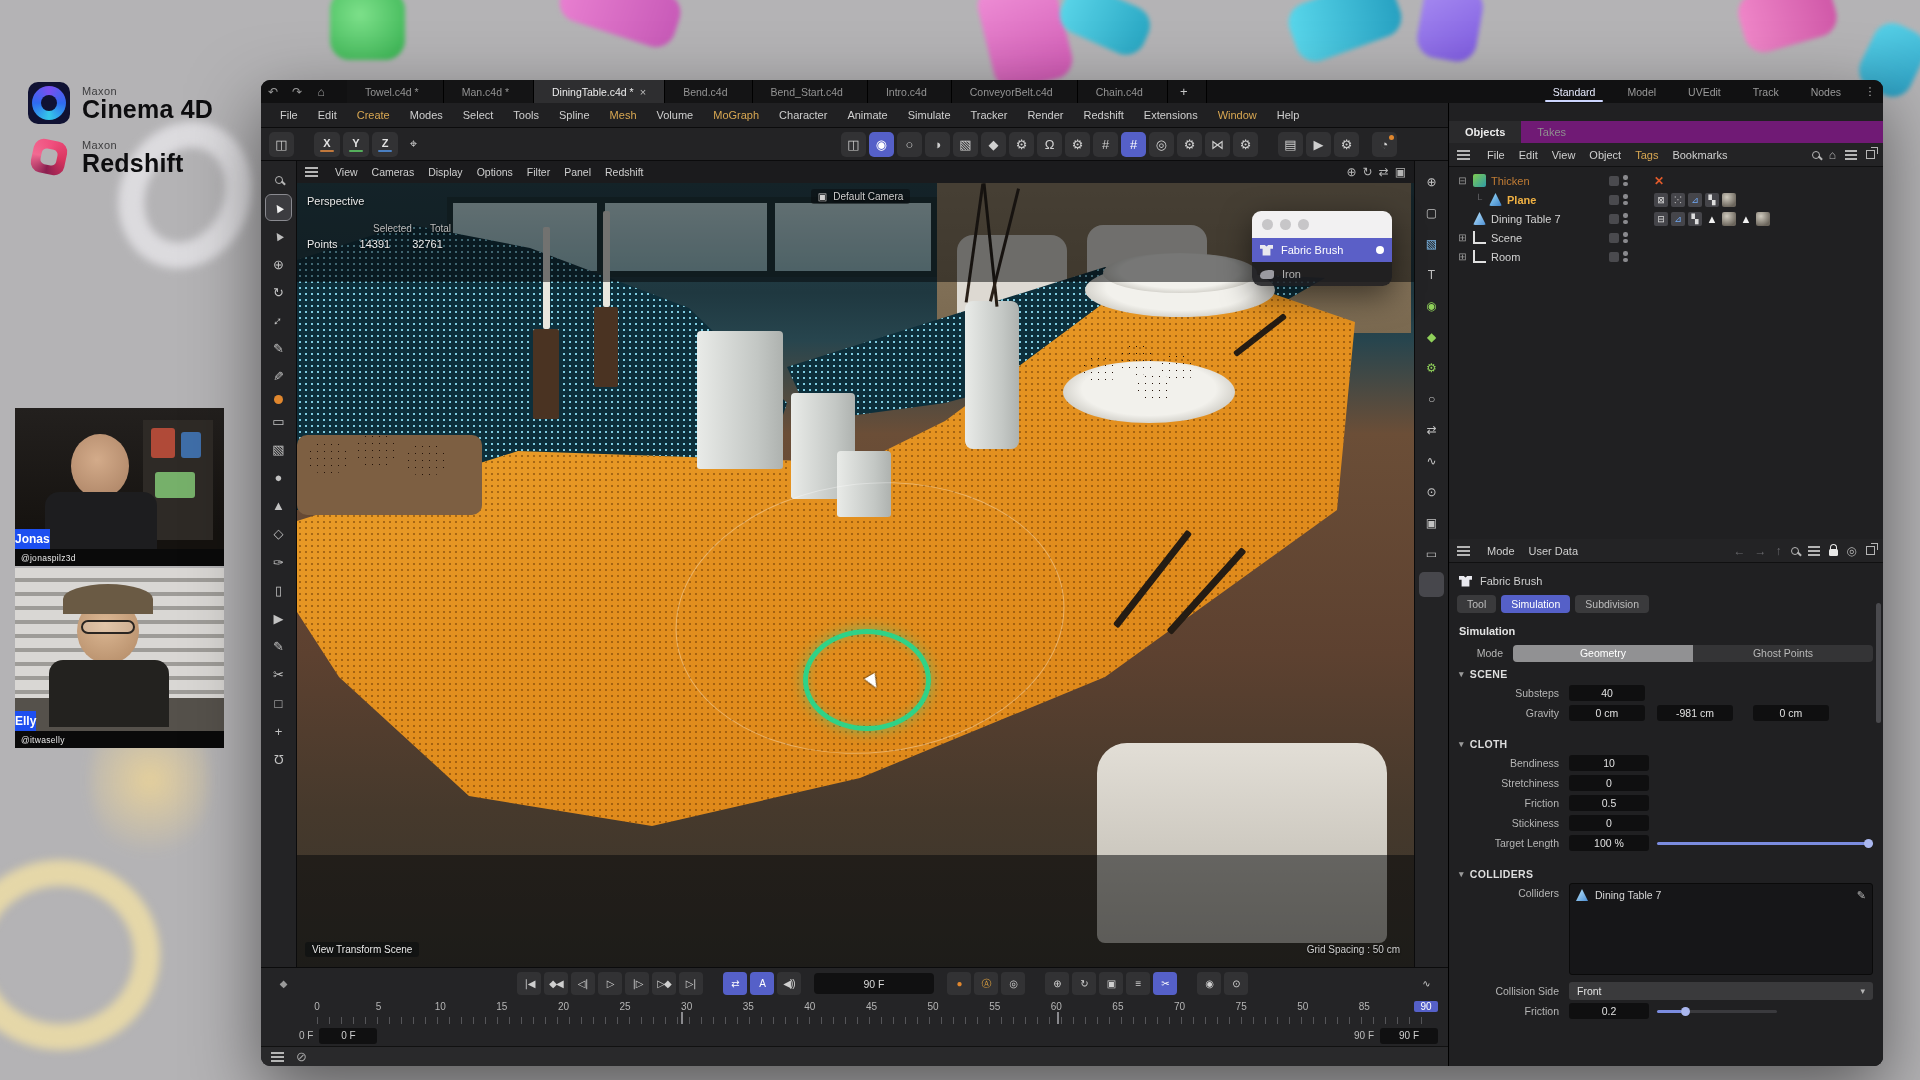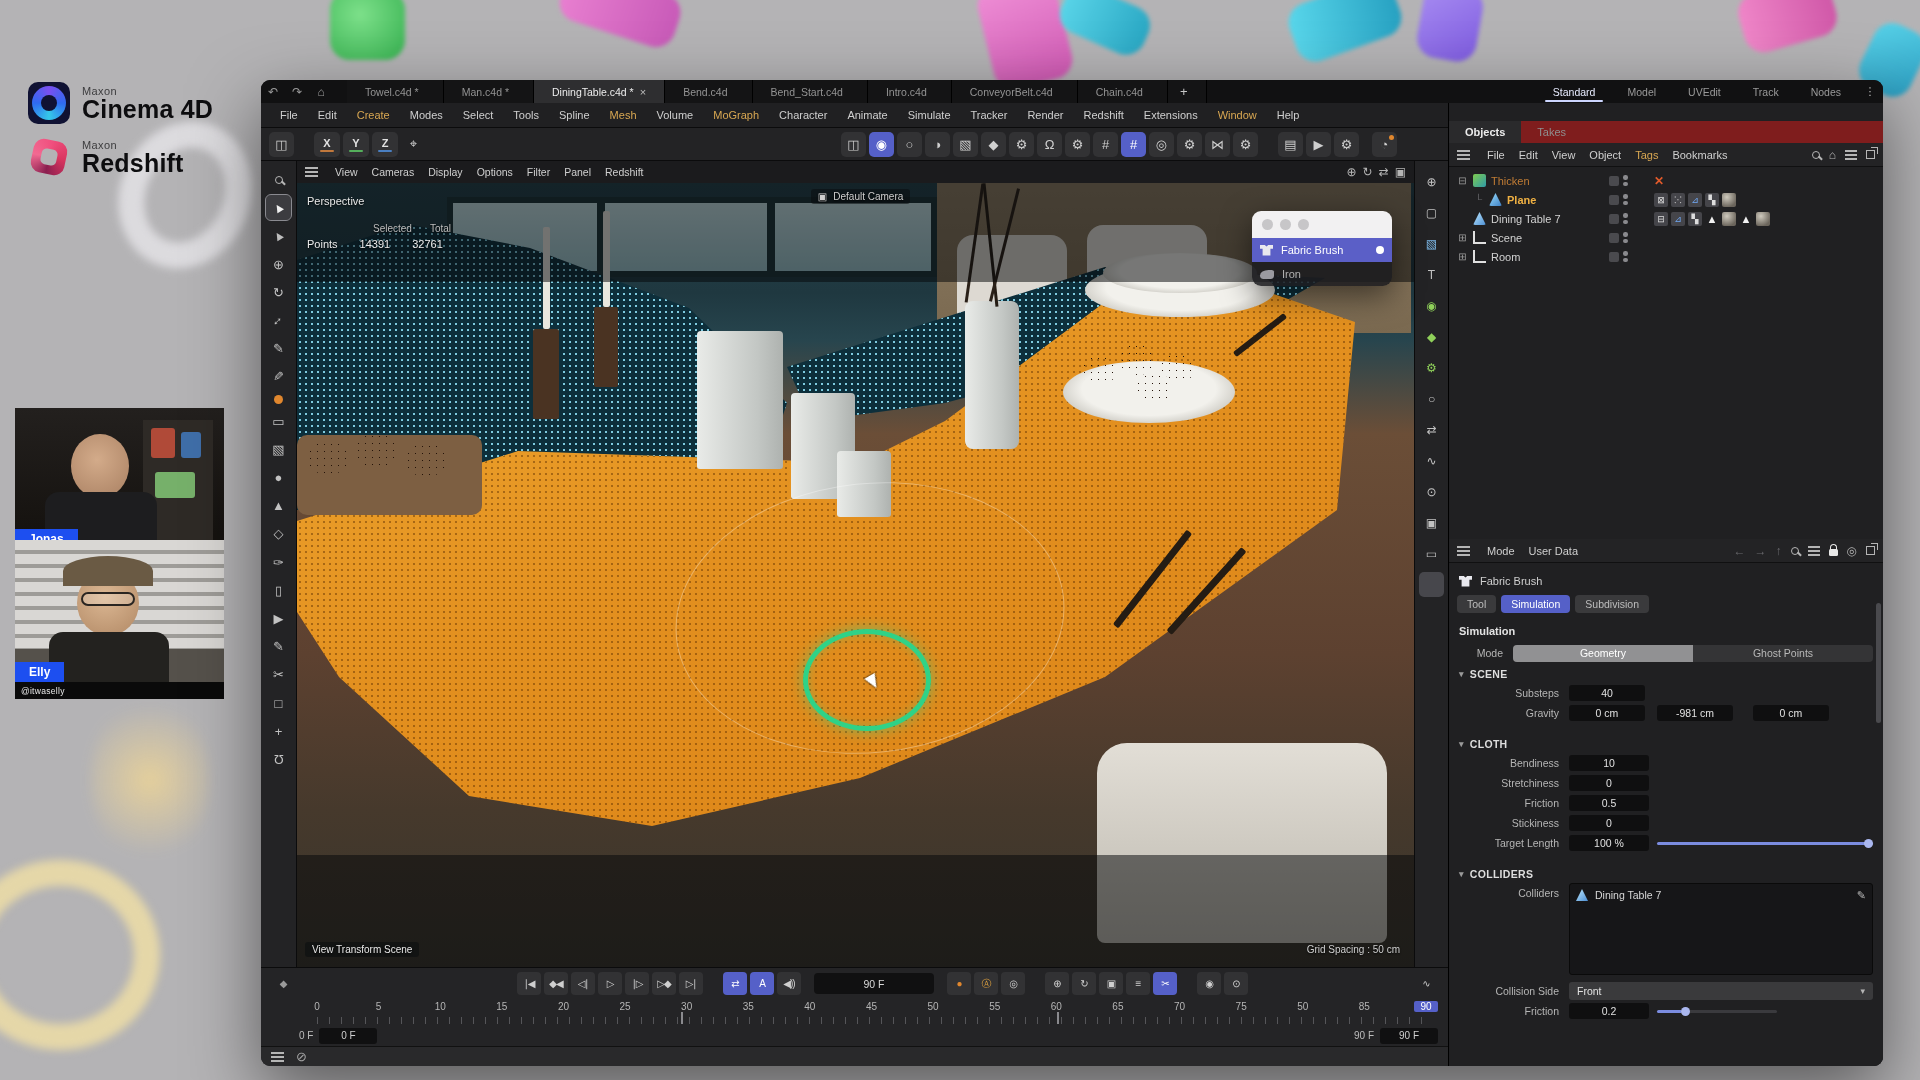--- a/index.html
+++ b/index.html
@@ -23,21 +23,21 @@
   .rs-ring { background:conic-gradient(#f04f7e,#d9355f,#8a1f4f,#f26a92,#f04f7e); border-radius:30% !important; transform:rotate(12deg); }
   .rs-hole { background:#b4b3b5; border-radius:30% !important; transform:rotate(12deg); }
   .logo-text .small { font-size:11px; color:#3c3c3e; letter-spacing:.4px; }
   .logo-text .big { font-size:25px; font-weight:bold; color:#0d0d0f; letter-spacing:.2px; line-height:1; }
 
   
   .cam { position:absolute; left:15px; width:209px; background:#141210; overflow:hidden; }
   .cam .feed { position:absolute; inset:0; }
   .cam .head { position:absolute; border-radius:50%; }
   .cam .body2 { position:absolute; border-radius:14px 14px 0 0; }
-  .badge { position:absolute; left:0; background:#1d4ff0; color:#fff; font-weight:bold; font-size:12px; padding:3px 14px; }
+  .badge { position:absolute; left:0; background:#1d4ff0; color:#fff; font-weight:bold; font-size:12px; padding:3px 0; }
   .handle { position:absolute; left:0; right:0; bottom:0; height:17px; background:#0a0a0a; color:#e8e8e8; font-size:8.5px; display:flex; align-items:center; padding-left:6px; letter-spacing:.3px; }
 
   
   .win { position:absolute; left:261px; top:80px; width:1622px; height:986px; background:#1c1c1e; border-radius:9px; overflow:hidden; box-shadow:0 25px 70px rgba(0,0,0,.5); display:flex; flex-direction:column; }
 
   
   .tabbar { height:23px; background:#111112; display:flex; align-items:stretch; flex-shrink:0; }
   .tb-ico { width:24px; display:flex; align-items:center; justify-content:center; color:#9a9a9a; font-size:12px; }
   .doc-tab { display:flex; align-items:center; gap:6px; padding:0 18px; color:#939393; font-size:10.5px; border-right:1px solid #000; background:#141415; white-space:nowrap; }
   .doc-tab.active { background:#2e2e30; color:#ececec; }
@@ -137,21 +137,21 @@
   .filt { width:12px; height:2px; background:#b5b5b5; box-shadow:-0 -4px 0 #b5b5b5, 0 4px 0 -0px #b5b5b5; position:relative; }
   .filt::before { content:""; position:absolute; top:-4px; left:1px; width:10px; height:2px; background:#b5b5b5; }
   .filt::after { content:""; position:absolute; top:4px; left:2px; width:7px; height:2px; background:#b5b5b5; }
   .popout { width:9px; height:9px; border:1.5px solid #b5b5b5; position:relative; }
   .popout::after { content:""; position:absolute; right:-4px; top:-4px; width:6px; height:6px; border-top:1.5px solid #b5b5b5; border-right:1.5px solid #b5b5b5; }
   .locki { width:9px; height:7px; background:#e8e8e8; border-radius:1.5px; position:relative; margin-top:4px; }
   .locki::before { content:""; position:absolute; top:-5px; left:1.2px; width:5px; height:5px; border:1.6px solid #e8e8e8; border-bottom:none; border-radius:4px 4px 0 0; }
 
   
   .panels { width:434px; background:#202022; display:flex; flex-direction:column; position:relative; flex-shrink:0; }
-  .ptabs { height:22px; display:flex; align-items:stretch; background:#7f1d1d; margin-top:18px;text-align:center; }
+  .ptabs { height:22px; display:flex; align-items:stretch; background:#701a75; margin-top:18px;text-align:center; }
   .ptab { padding:0 16px; display:flex; align-items:center; font-size:11px; color:#8f8f8f; }
   .ptab.active { background:#2a2a2c; color:#ececec; font-weight:bold; }
   .pmenu { height:24px; display:flex; align-items:center; gap:4px; padding:0 8px; background:#232325; border-bottom:1px solid #101011; }
   .pmenu .menu-item { padding:2px 7px; font-size:11px; }
   .pmenu-icons { margin-left:auto; display:flex; align-items:center; gap:9px; color:#b5b5b5; font-size:12px; }
   .tree { padding:4px 0; }
   .trow { height:19px; display:flex; align-items:center; gap:5px; padding-left:8px; position:relative; font-size:11px; color:#d2d2d2; }
   .trow .expander { width:11px; color:#9a9a9a; font-size:10px; text-align:center; }
   .trow .oicon { width:13px; height:13px; border-radius:2px; flex-shrink:0; }
   .trow .nm.orange { color:#c07c35; }
@@ -234,21 +234,21 @@
     <div class="abs" style="left:128px; top:12px; width:70px; height:120px; background:#2e2a26;"></div>
     <div class="abs" style="left:136px; top:20px; width:24px; height:30px; background:#b04a38; border-radius:3px;"></div>
     <div class="abs" style="left:166px; top:24px; width:20px; height:26px; background:#3f6ea8; border-radius:3px;"></div>
     <div class="abs" style="left:140px; top:64px; width:40px; height:26px; background:#76b06a; border-radius:3px;"></div>
     <div class="head" style="left:56px; top:26px; width:58px; height:64px; background:radial-gradient(circle at 45% 40%, #d3ab8a, #a87f61);"></div>
     <div class="body2" style="left:30px; top:84px; width:112px; height:74px; background:#1d1d1f;"></div>
   </div>
   <div class="badge" style="bottom:17px;">Jonas</div>
   <div class="handle">@jonaspilz3d</div>
 </div>
-<div class="cam" style="top:540px; height:159px;">
+<div class="cam" style="top:568px; height:180px;">
   <div class="feed" style="background:repeating-linear-gradient(180deg,#d9d7d4 0 10px,#9e9c98 10px 14px);">
     <div class="abs" style="left:0; bottom:0; width:209px; height:50px; background:#55514b;"></div>
     <div class="head" style="left:62px; top:30px; width:62px; height:66px; background:radial-gradient(circle at 45% 40%, #dcb894, #b08763);"></div>
     <div class="abs" style="left:66px; top:52px; width:54px; height:14px; border:2.5px solid #2a2521; border-radius:7px; background:rgba(255,255,255,.2);"></div>
     <div class="abs" style="left:48px; top:16px; width:90px; height:30px; background:#6a5a44; border-radius:50% 50% 0 0;"></div>
     <div class="body2" style="left:34px; top:92px; width:120px; height:67px; background:#23221f;"></div>
   </div>
   <div class="badge" style="bottom:17px;">Elly</div>
   <div class="handle">@itwaselly</div>
 </div>

